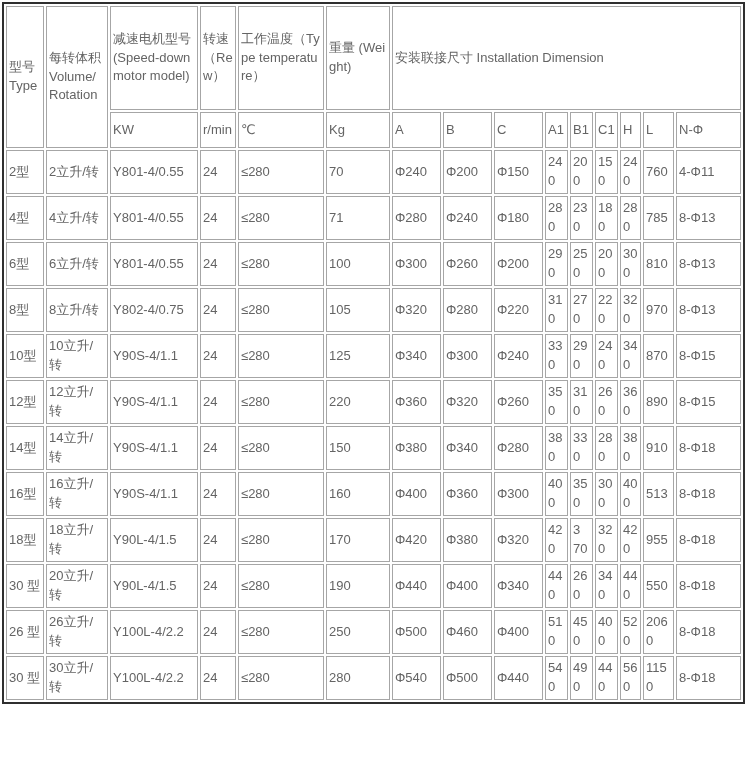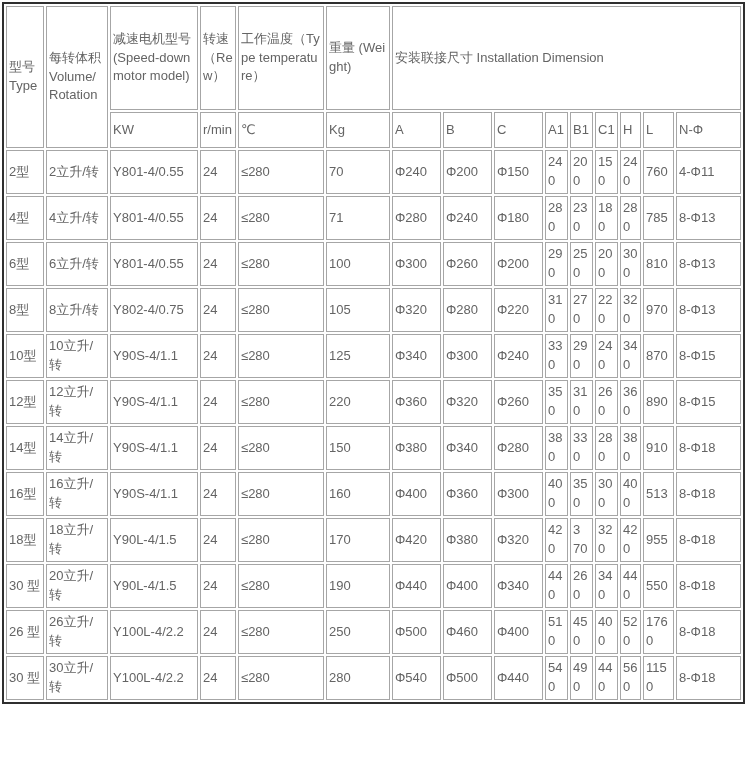--- a/index.html
+++ b/index.html
@@ -263,21 +263,21 @@
       <td>24</td>
       <td>≤280</td>
       <td>250</td>
       <td>Φ500</td>
       <td>Φ460</td>
       <td>Φ400</td>
       <td>510</td>
       <td>450</td>
       <td>400</td>
       <td>520</td>
-      <td>1760</td>
+      <td>2060</td>
       <td>8-Φ18</td>
     </tr>
     <tr class="drow">
       <td>30 型</td>
       <td>30立升/转</td>
       <td>Y100L-4/2.2</td>
       <td>24</td>
       <td>≤280</td>
       <td>280</td>
       <td>Φ540</td>

